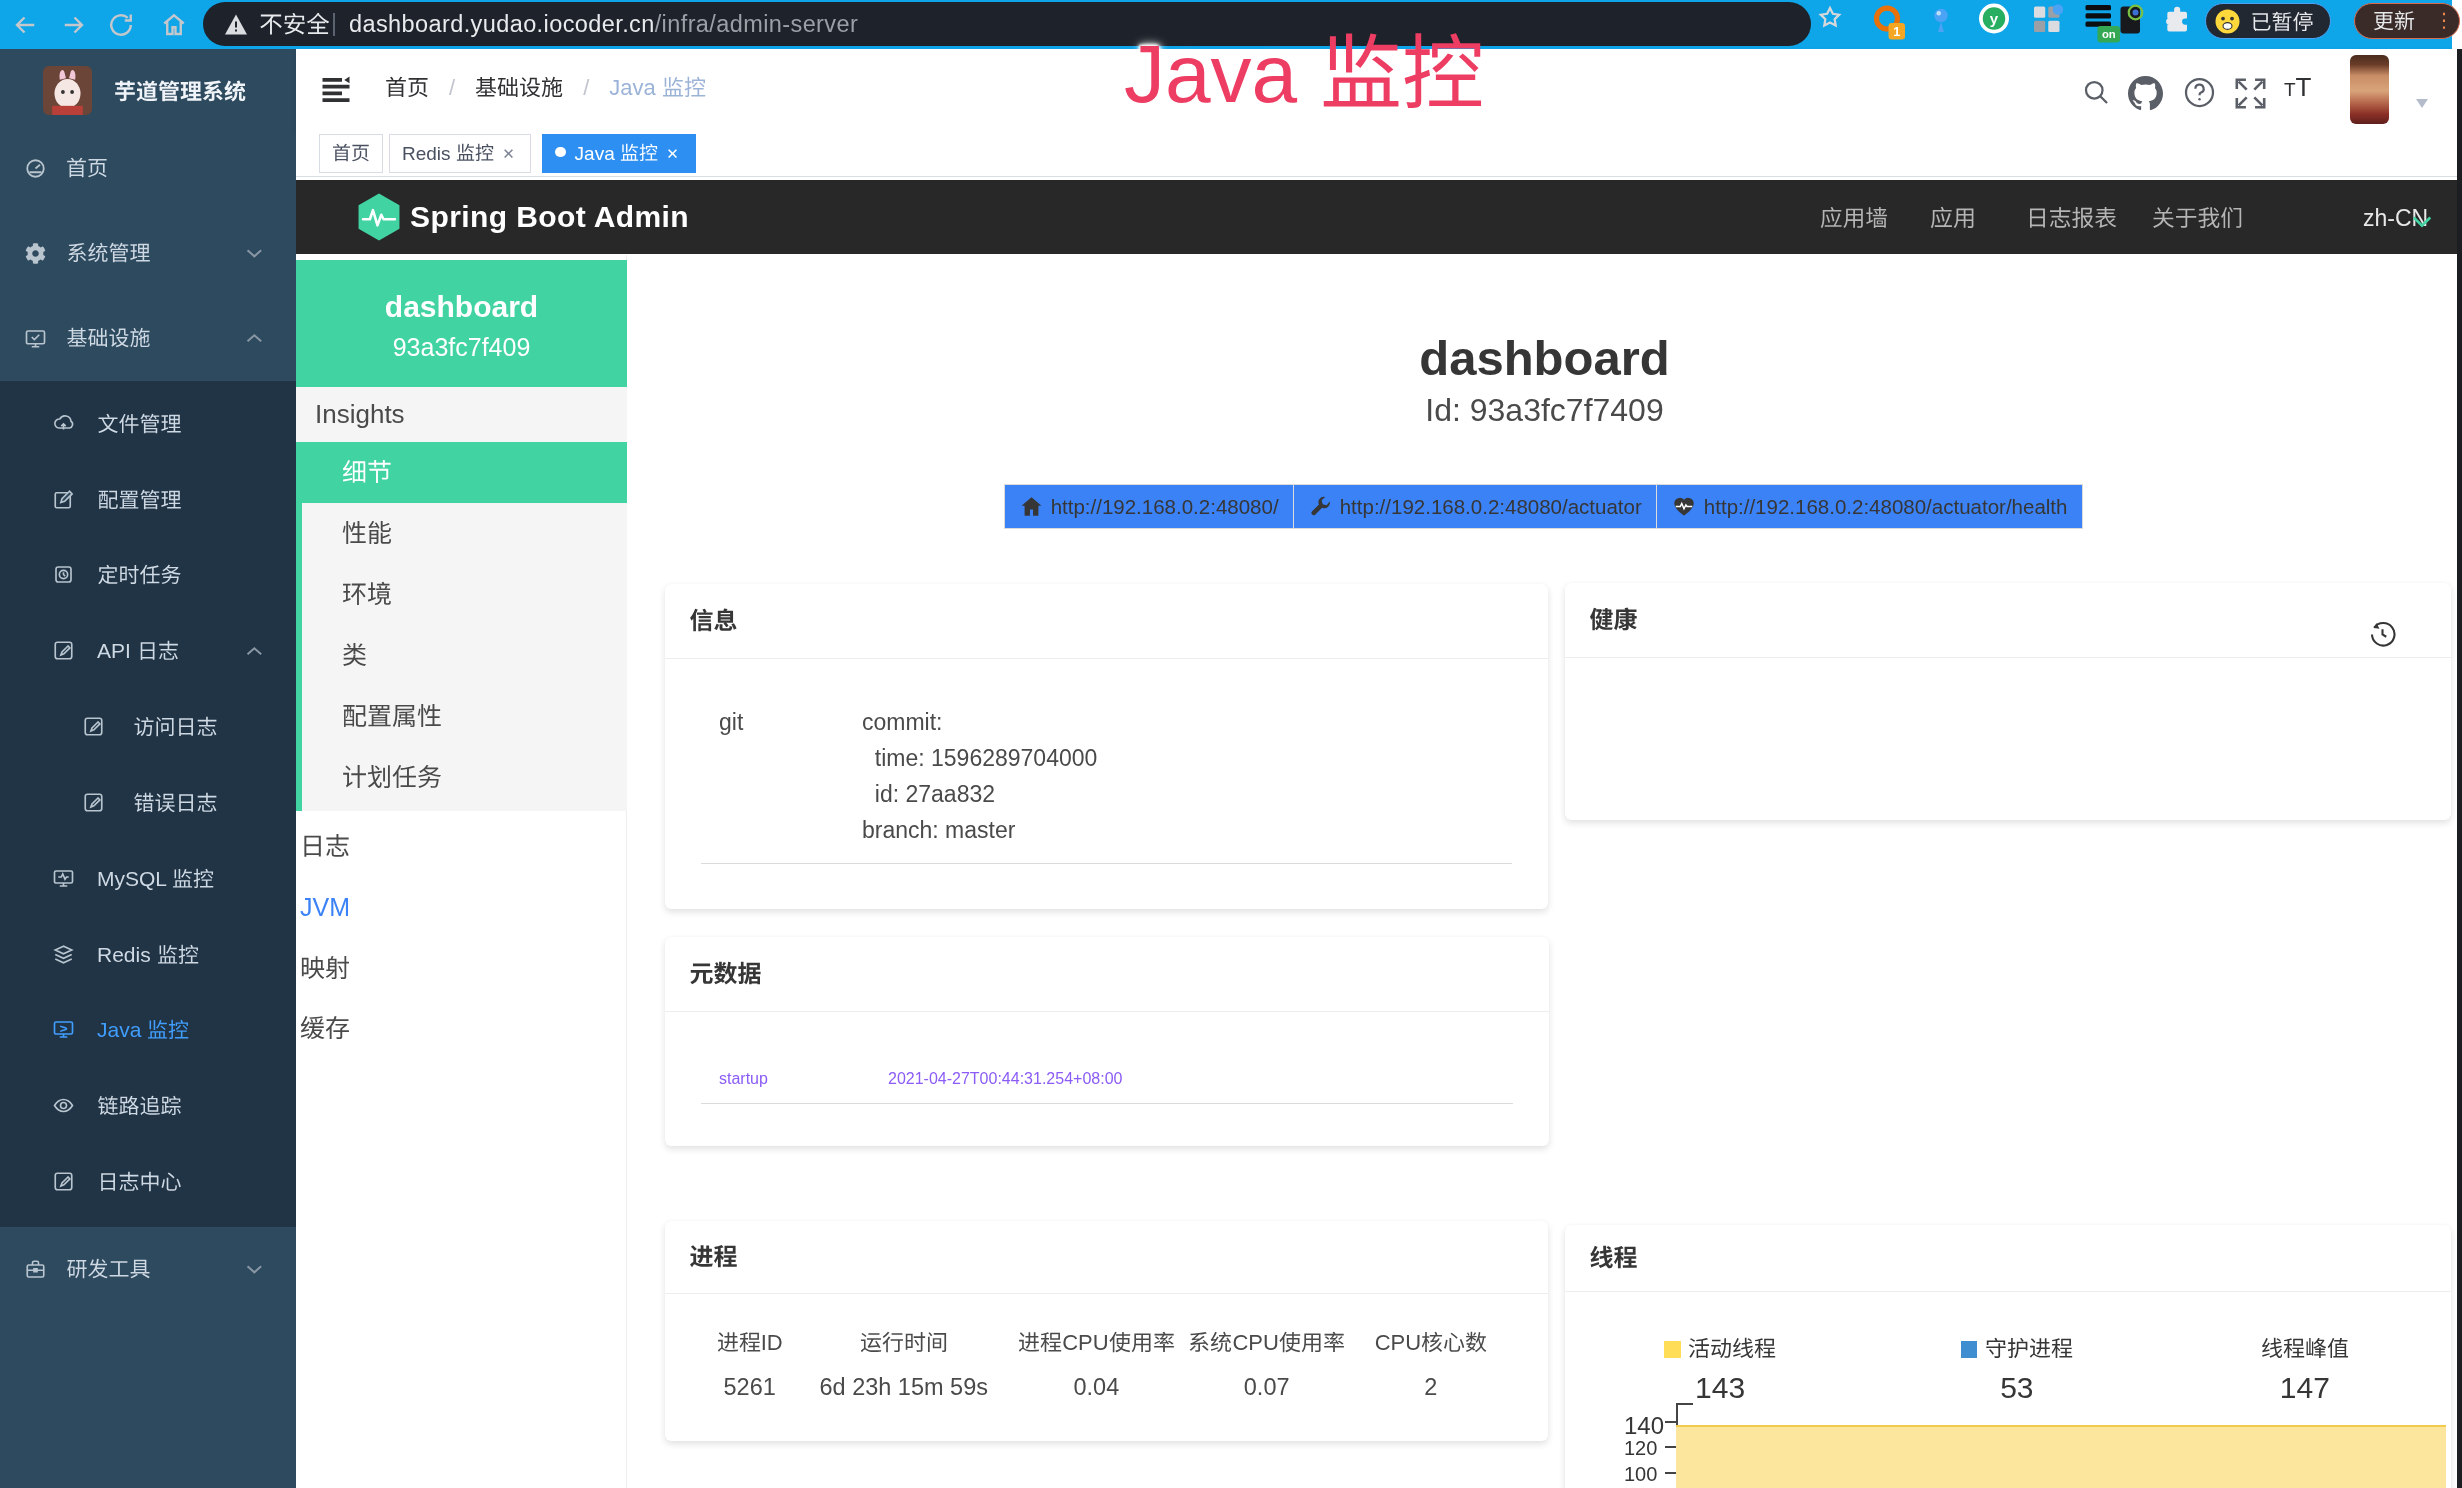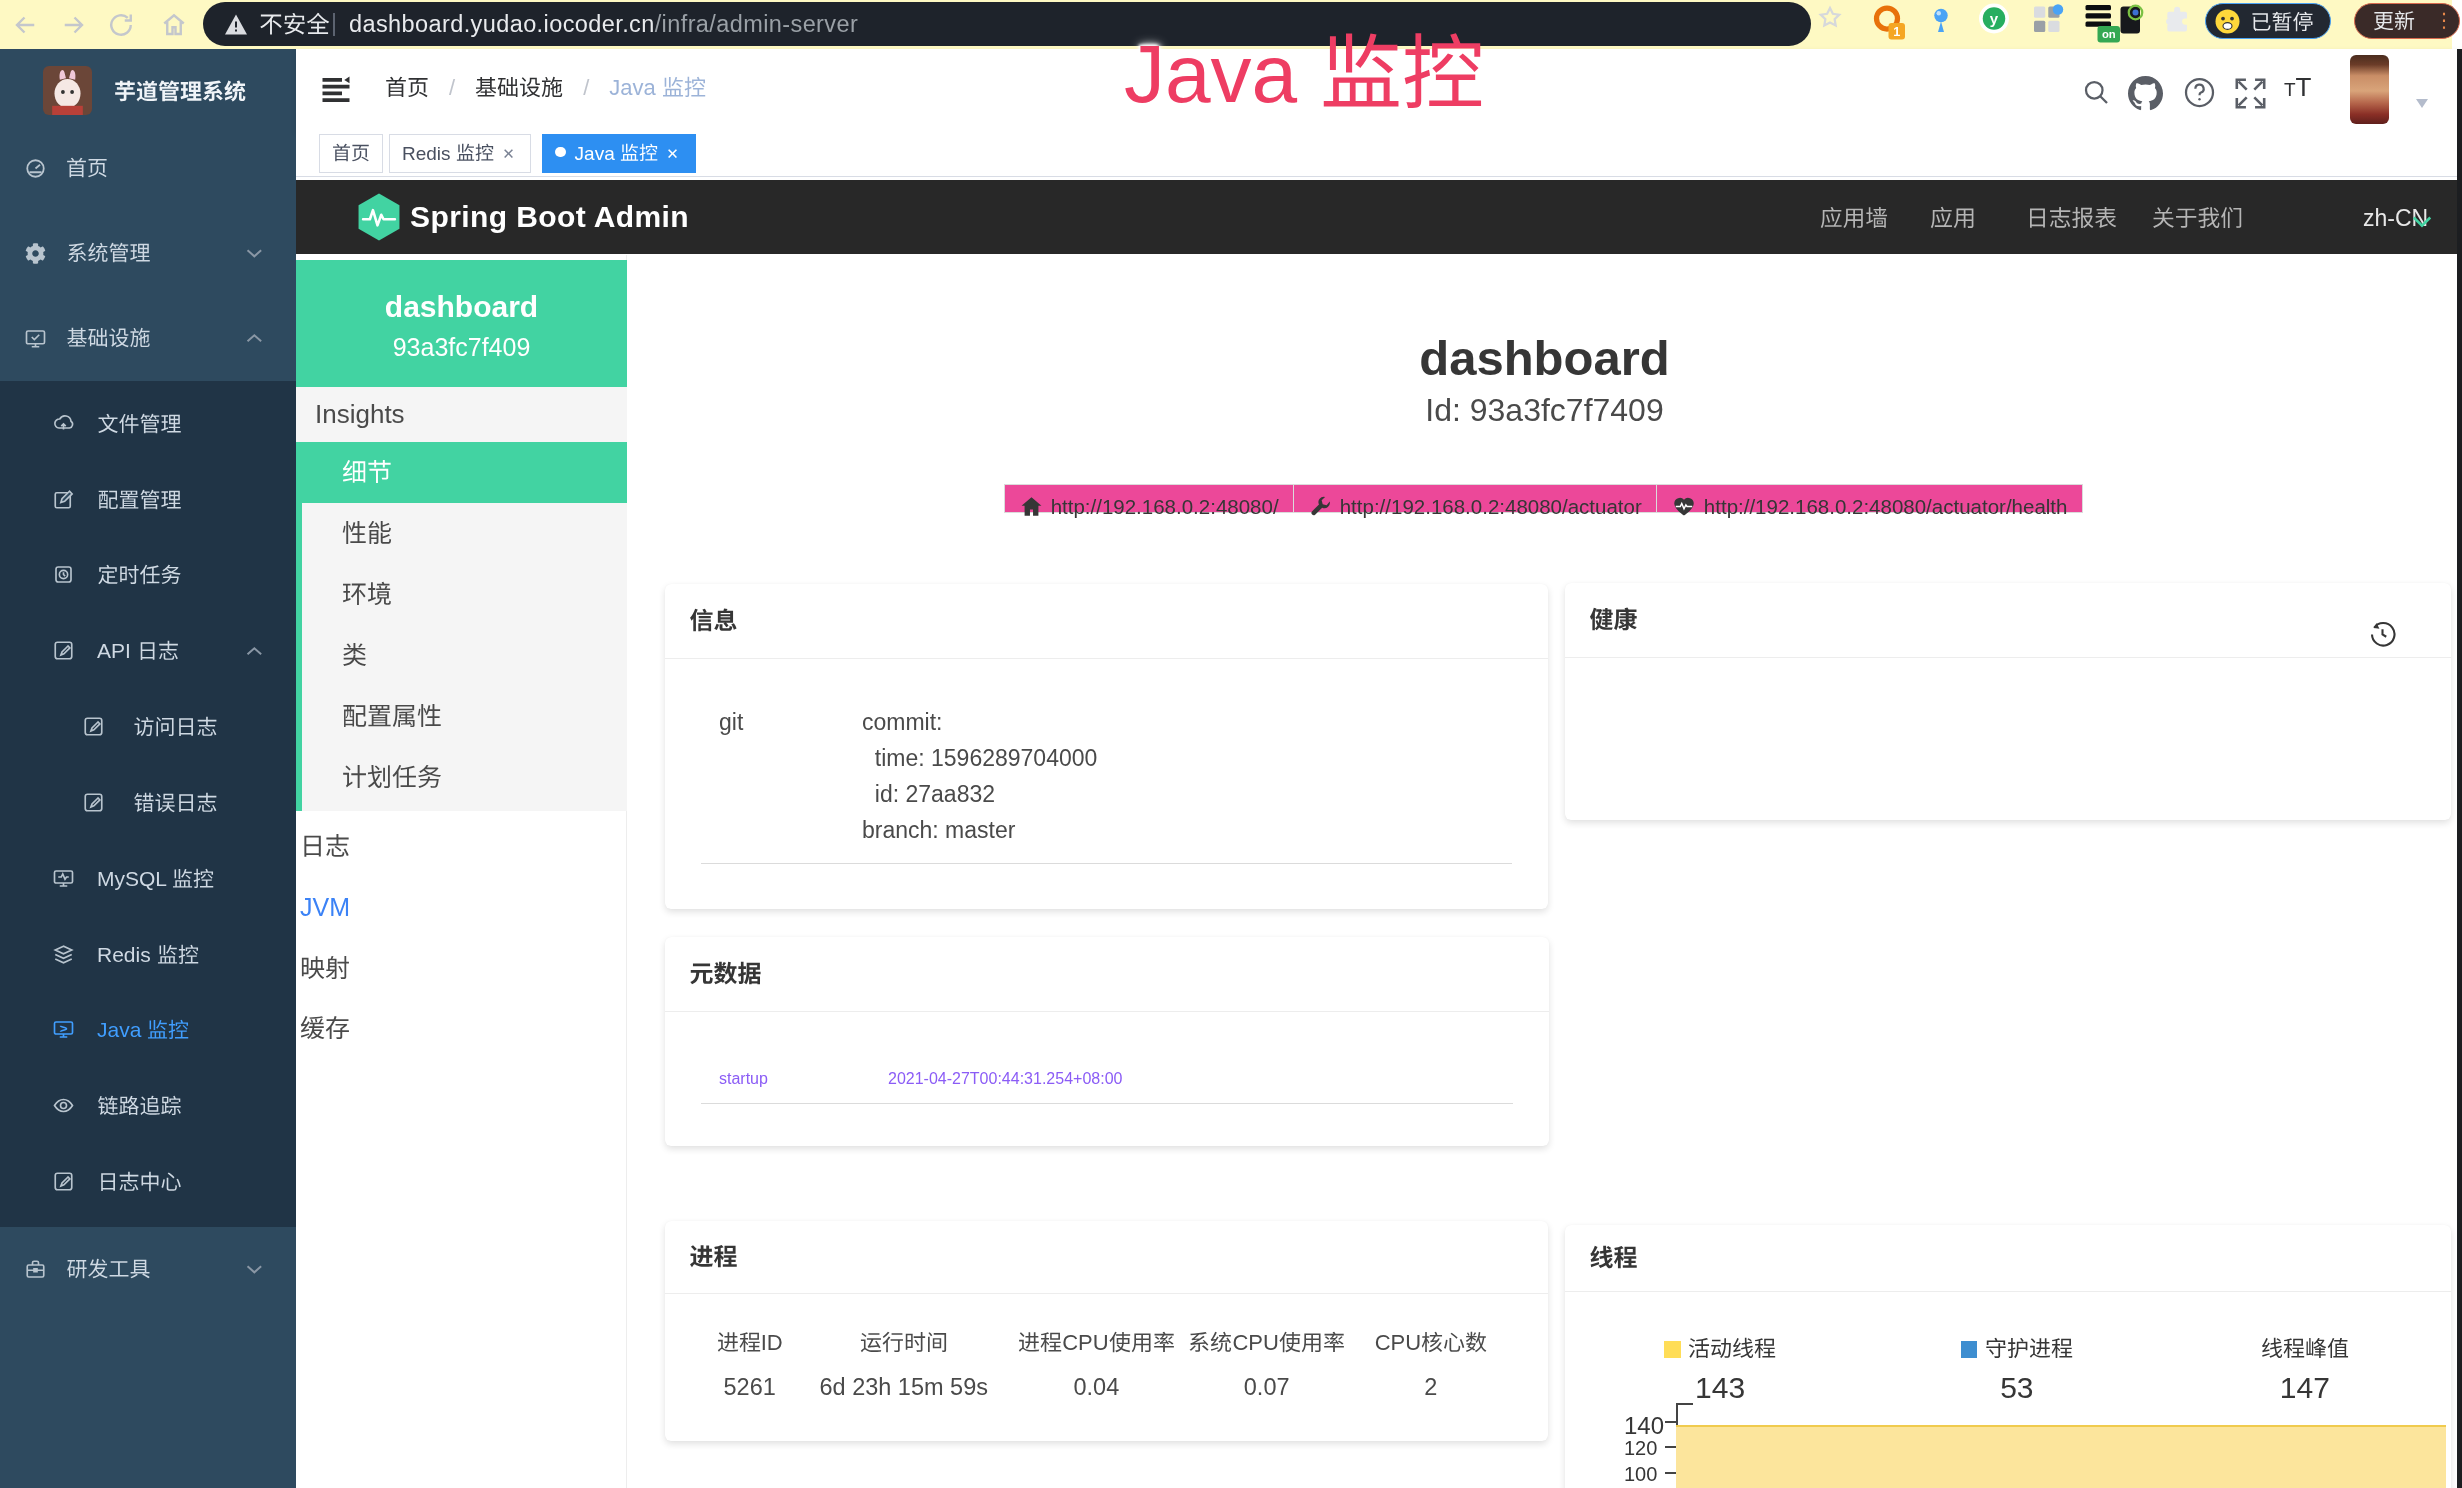--- a/index.html
+++ b/index.html
@@ -1,18 +1,18 @@
 <!DOCTYPE html>
 <html style="font-size:12px"><head><meta charset="utf-8"><style>
 *{margin:0;padding:0;box-sizing:border-box}
 html,body{width:2462px;height:1489px;overflow:hidden;font-family:"Liberation Sans",sans-serif}
 body{position:relative;background:#fff}
 svg.k{display:inline-block}
 
-#chrome{position:absolute;left:0;top:0;width:2452px;height:49px;background:#fef9c3}
+#chrome{position:absolute;left:0;top:0;width:2452px;height:49px;background:#0ea5e9}
 #chrome svg.nav{position:absolute;top:10px}
 #omni{position:absolute;left:203px;top:2.3px;width:1608px;height:44px;border-radius:22px;background:#1e232b;color:#dfe1e5}
 #omni .warn{position:absolute;left:21px;top:10.6px}
 #omni .sec{position:absolute;left:56px;top:9px;font-size:23.5px;color:#e8eaed}
 #omni .div{position:absolute;left:130px;top:10.6px;width:1.5px;height:23px;background:#5c6370}
 #omni .url{position:absolute;left:146px;top:9px;font-size:23.5px;color:#e8eaed;letter-spacing:0.4px}
 #omni .url .dim{color:#9aa0a6}
 .ext{position:absolute;top:0;height:49px}
 
 #sidebar{position:absolute;left:0;top:49px;width:296px;height:1440px;background:#2e4a5f}
@@ -53,21 +53,21 @@
 #inslabel{position:absolute;left:0;top:132px;width:331px;height:55px;background:#f5f5f5;font-size:26px;font-weight:normal;color:#4a4a4a;line-height:55px;padding-left:19px}
 #sgroup{position:absolute;left:0;top:187px;width:331px;height:369px;background:#f5f5f5;border-left:6.8px solid #42d3a2}
 .smi{height:61px;line-height:61px;font-size:25px;color:#4a4a4a;padding-left:40px}
 .smi.act{background:#42d3a2;color:#fff}
 .smj{position:absolute;left:0;width:371px;height:61px;line-height:61px;font-size:25px;color:#3b82f6;padding-left:4px}
 
 #content{position:absolute;left:627px;top:255px;width:1835px;height:1234px;background:#fff}
 #h1{position:absolute;left:0;top:75px;width:1835px;text-align:center;font-size:49px;font-weight:bold;color:#363636}
 #h2{position:absolute;left:0;top:137px;width:1835px;text-align:center;font-size:32px;color:#4a4a4a}
 #btns{position:absolute;left:0;top:229px;width:1835px;text-align:center;font-size:0;white-space:nowrap}
-.btn{display:inline-block;height:29px;line-height:44px;border:1.5px solid #dbdbdb;background:#ec4899;color:#363636;font-size:20.5px;padding:0 15px;margin-left:-1.5px;vertical-align:top}
+.btn{display:inline-block;height:45px;line-height:44px;border:1.5px solid #dbdbdb;background:#3b82f6;color:#363636;font-size:20.5px;padding:0 15px;margin-left:-1.5px;vertical-align:top}
 .btn .bic{margin-right:7.6px;vertical-align:-3.8px}
 .card{position:absolute;background:#fff;border-radius:6px;box-shadow:0 3px 7.6px rgba(10,10,10,.12),0 0 0.8px rgba(10,10,10,.06)}
 .chead{height:75px;border-bottom:1.5px solid #ededed;font-size:24px;font-weight:bold;color:#363636;line-height:74px;padding-left:24px;position:relative}
 .tbl{position:absolute;left:36px;right:36px}
 .trow{border-bottom:1.5px solid #dbdbdb}
 </style></head><body>
 <svg width="0" height="0" style="position:absolute">
     <defs>
       <path id="r4e0d" d="M559 -478C678 -398 828 -280 899 -203L960 -261C885 -338 733 -450 615 -526ZM69 -770V-693H514C415 -522 243 -353 44 -255C60 -238 83 -208 95 -189C234 -262 358 -365 459 -481V78H540V-584C566 -619 589 -656 610 -693H931V-770Z"></path>
       <path id="r5b89" d="M414 -823C430 -793 447 -756 461 -725H93V-522H168V-654H829V-522H908V-725H549C534 -758 510 -806 491 -842ZM656 -378C625 -297 581 -232 524 -178C452 -207 379 -233 310 -256C335 -292 362 -334 389 -378ZM299 -378C263 -320 225 -266 193 -223C276 -195 367 -162 456 -125C359 -60 234 -18 82 9C98 25 121 59 130 77C293 42 429 -10 536 -91C662 -36 778 23 852 73L914 8C837 -41 723 -96 599 -148C660 -209 707 -285 742 -378H935V-449H430C457 -499 482 -549 502 -596L421 -612C401 -561 372 -505 341 -449H69V-378Z"></path>

